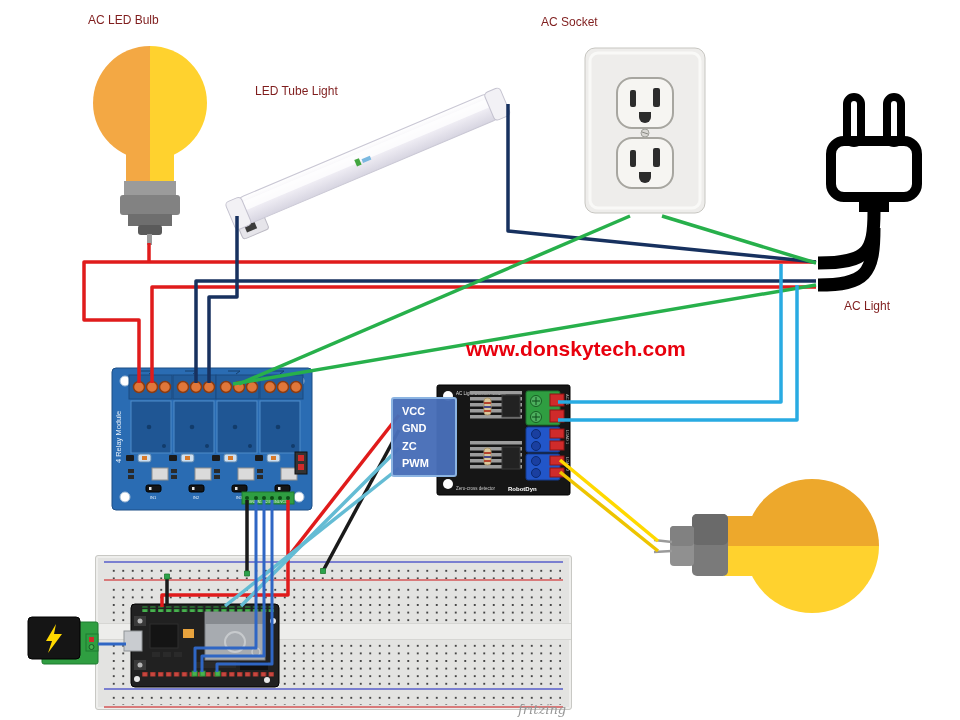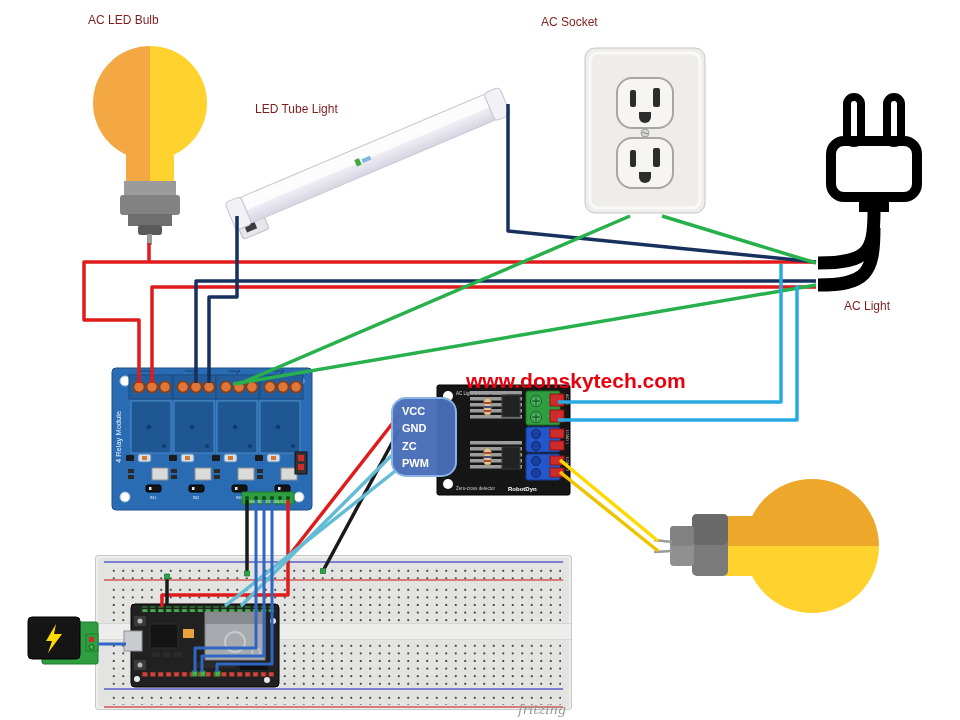--- a/index.html
+++ b/index.html
@@ -1,35 +1,35 @@
 <!DOCTYPE html>
 <html style="--wire-red: #e01b1b; --wire-navy: #17315f; --wire-green: #27b04b; --wire-cyan: #29abe2; --wire-blue: #2f66c4; --wire-teal: #64bcd4; --wire-yellow: #ffd900; --wire-yellow2: #edc400; --wire-black: #1a1a1a; --relay-board: #2a6cb3; --dimmer-board: #161616; --bulb-yellow: #ffd22e; --bulb-amber: #f3a844; --website-red: #e8000d;"><head>
 <meta charset="utf-8">
 <style>
   html,body{margin:0;padding:0;background:#ffffff;}
   #stage{position:relative;width:960px;height:720px;background:#ffffff;overflow:hidden;
          font-family:"Liberation Sans",sans-serif;}
   #stage svg{position:absolute;left:0;top:0;}
   .lbl{position:absolute;color:#7f1d1d;font-size:12px;white-space:pre;}
-  .lbl.red{color:var(--website-red);font-weight:bold;font-size:21px;margin-top:32px;}
+  .lbl.red{color:var(--website-red);font-weight:bold;font-size:21px;}
   .lbl.mark{color:#979797;font-size:13px;font-family:"DejaVu Serif",serif;font-style:italic;}
   
   .bb{position:absolute;left:95px;top:555px;width:475px;height:153px;background:#e3e3e1;
       border:1px solid #c8c8c4;border-radius:3px;box-shadow:inset 0 0 0 2px #eeeeec;}
   .bb .line{position:absolute;left:8px;right:8px;height:2px;}
   .bb .blue{background:#7a7fd0;}
   .bb .red{background:#d87a7a;}
   .bb .holes{position:absolute;left:10px;right:10px;
       background-image:radial-gradient(circle,#454545 1.1px,transparent 1.4px);
       background-size:9.5px 7.6px;background-position:3px 2px;}
   .bb .channel{position:absolute;left:0;right:0;top:67px;height:15px;background:#ededeb;
       border-top:1px solid #d6d6d3;border-bottom:1px solid #d6d6d3;}
   
   .pinbox{position:absolute;left:391px;top:397px;width:66px;height:80px;
-      background:rgba(72,110,184,0.97);border:2px solid #8cb4e2;border-radius:15px;
+      background:rgba(72,110,184,0.97);border:2px solid #8cb4e2;border-radius:3px;
       box-sizing:border-box;color:#fff;font-weight:bold;font-size:11px;
       display:flex;flex-direction:column;justify-content:space-around;padding:3px 0 3px 9px;}
 </style>
 </head>
 <body>
 
 <div id="stage">
 
   <div class="bb">
     <div class="line blue" style="top:5px"></div>
@@ -397,18 +397,18 @@
   </svg>
 
   <div class="pinbox">
     <div>VCC</div>
     <div>GND</div>
     <div>ZC</div>
     <div>PWM</div>
   </div>
 
   <div class="lbl" style="left:88px;top:13px">AC LED Bulb</div>
-  <div class="lbl" style="left:255px;top:102px">LED Tube Light</div>
+  <div class="lbl" style="left:255px;top:84px">LED Tube Light</div>
   <div class="lbl" style="left:541px;top:15px">AC Socket</div>
   <div class="lbl" style="left:844px;top:299px">AC Light</div>
   <div class="lbl red" style="left:466px;top:337px">www.donskytech.com</div>
   <div class="lbl mark" style="left:518px;top:702px">fritzing</div>
 </div>
 
 </body></html>

